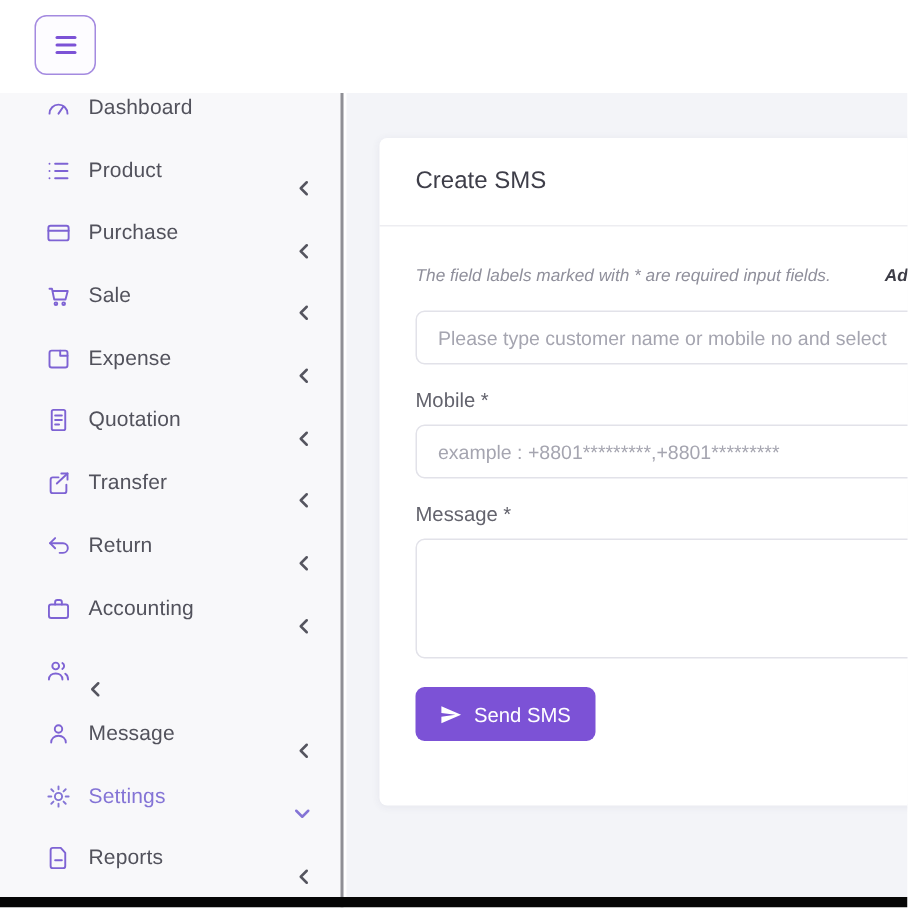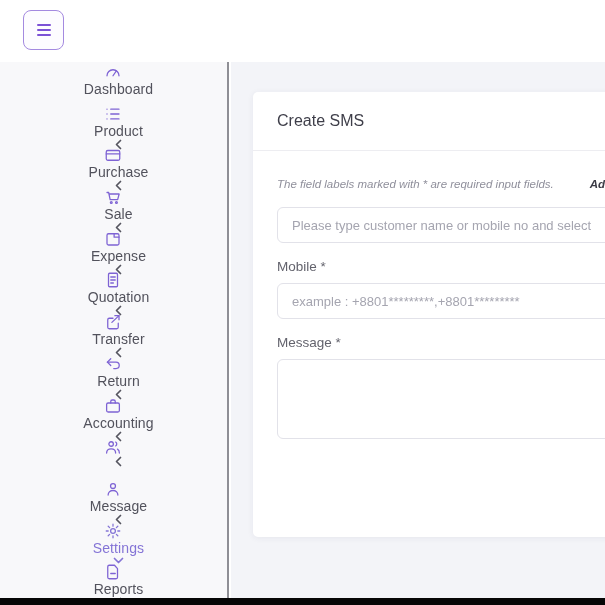--- a/index.html
+++ b/index.html
@@ -17,22 +17,22 @@
     display:flex; flex-direction:column; align-items:center; justify-content:center;
     gap:2.5px; cursor:pointer;
   }
   .menu-btn .bar { width:14px; height:2.6px; background:#7c52d6; border-radius:2px; }
   
   .sidebar {
     position:absolute; left:0; top:62px; width:229px; bottom:0;
     background:#f8f8fa; border-right:2px solid #8f8f95; padding-top:1px;
   }
   .sidebar-item {
-    height:41.7px; display:flex; align-items:center;
-    padding:0 20px 0 30px; cursor:pointer;flex-direction:column;
+    height:41.7px; display:flex; 
+    padding:0 20px 0 30px; cursor:pointer;
   }
   .si-icon { width:18px; height:18px; color:#7e63d4; margin-right:11px; flex:none; display:flex; align-items:center; }
   .si-icon svg { width:18px; height:18px; }
   .si-label { font-size:14px; color:#52525c; flex:1; letter-spacing:.1px; }
   .si-chevron { color:#55555f; display:flex; align-items:center; }
   .sidebar-item.active .si-label,
   .sidebar-item.active .si-icon,
   .sidebar-item.active .si-chevron { color:#8474d6; }
   
   .main { position:absolute; left:231px; top:62px; right:0; bottom:7px; background:#f3f4f8; }
@@ -284,17 +284,23 @@
       <div class="note"><span>The field labels marked with * are required input fields.</span><span class="bold">Add mo</span></div>
 
       <input class="text-input" type="text" placeholder="Please type customer name or mobile no and select" style="">
 
       <div class="fld-label">Mobile *</div>
       <input class="text-input" type="text" placeholder="example : +8801*********,+8801*********" style="">
 
       <div class="fld-label">Message *</div>
       <textarea class="text-input" style=""></textarea>
 
+      <button class="send-btn">
+        <svg viewBox="0 0 24 24" fill="#ffffff">
+          <path d="M2 21l21-9L2 3v7l15 2-15 2z"></path>
+        </svg>
+        <span>Send SMS</span>
+      </button>
     </div>
   </div>
 </div>
 
 <div class="bottom-bar"></div>
 
 </body></html>

